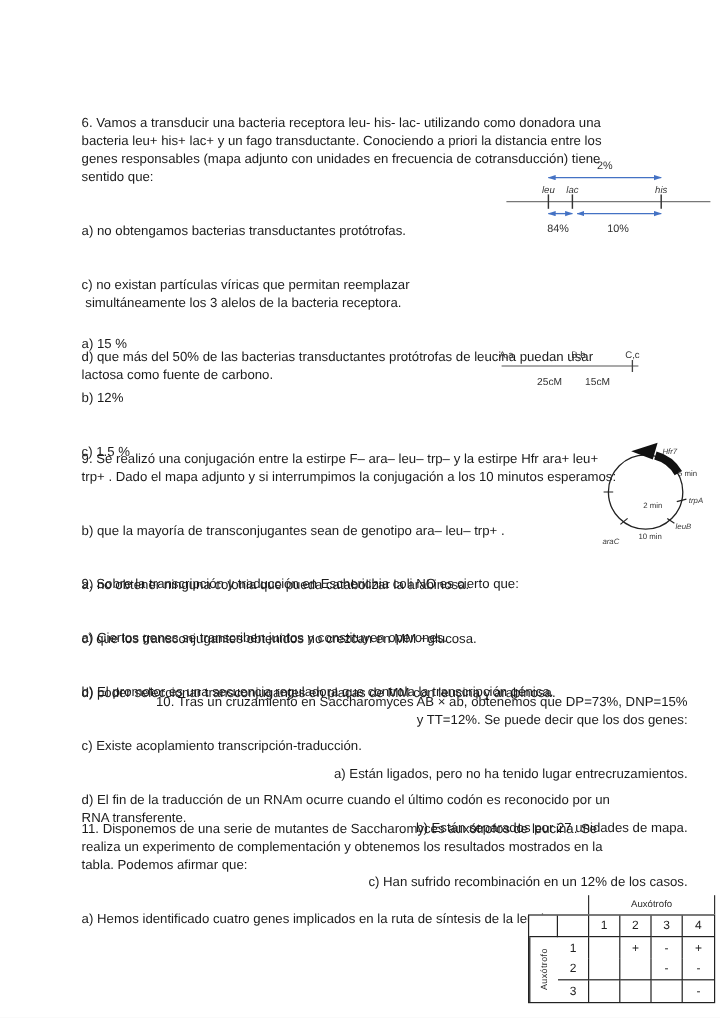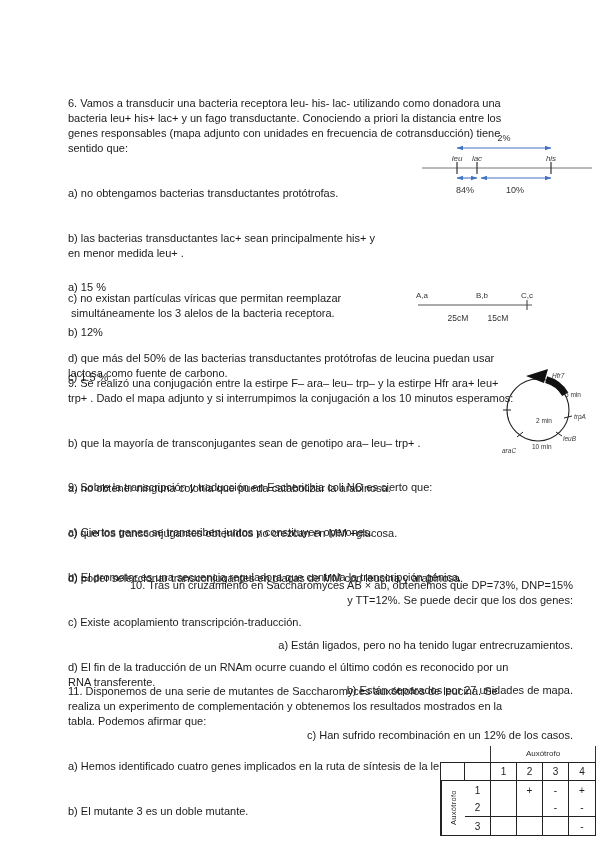--- a/index.html
+++ b/index.html
@@ -47,22 +47,20 @@
 <body>
 
 <div class="page">
 
   <div class="q" style="top:66px;">
     <div>6. Vamos a transducir una bacteria receptora leu- his- lac- utilizando como donadora una
 bacteria leu+ his+ lac+ y un fago transductante. Conociendo a priori la distancia entre los
 genes responsables (mapa adjunto con unidades en frecuencia de cotransducción) tiene
 sentido que:</div>
     <div>a) no obtengamos bacterias transductantes protótrofas.</div>
-    <div>b) las bacterias transductantes lac+ sean principalmente his+ y
-en menor medida leu+ .</div>
     <div>c) no existan partículas víricas que permitan reemplazar
  simultáneamente los 3 alelos de la bacteria receptora.</div>
     <div>d) que más del 50% de las bacterias transductantes protótrofas de leucina puedan usar
 lactosa como fuente de carbono.</div>
   </div>
 
   <div class="diagram" style="left:420px; top:130px;">
     <svg width="175" height="70" viewBox="0 0 175 70">
       <defs>
         <marker id="ab" markerWidth="6" markerHeight="6" refX="5.5" refY="2" orient="auto-start-reverse">
@@ -147,21 +145,20 @@
     <div>b) Están separados por 27 unidades de mapa.</div>
     <div>c) Han sufrido recombinación en un 12% de los casos.</div>
     <div>d) No último ligados.</div>
   </div>
 
   <div class="q" style="top:654px;">
     <div>11. Disponemos de una serie de mutantes de Saccharomyces auxótrofos de leucina. Se
 realiza un experimento de complementación y obtenemos los resultados mostrados en la
 tabla. Podemos afirmar que:</div>
     <div>a) Hemos identificado cuatro genes implicados en la ruta de síntesis de la leucina.</div>
-    <div>b) El mutante 3 es un doble mutante.</div>
     
     
   </div>
 
   <div class="ct-top">Auxótrofo</div>
   <div class="ct-grid">
 
     <div class="ct-cell"></div>
     <div class="ct-cell"></div>
     <div class="ct-cell">1</div>

